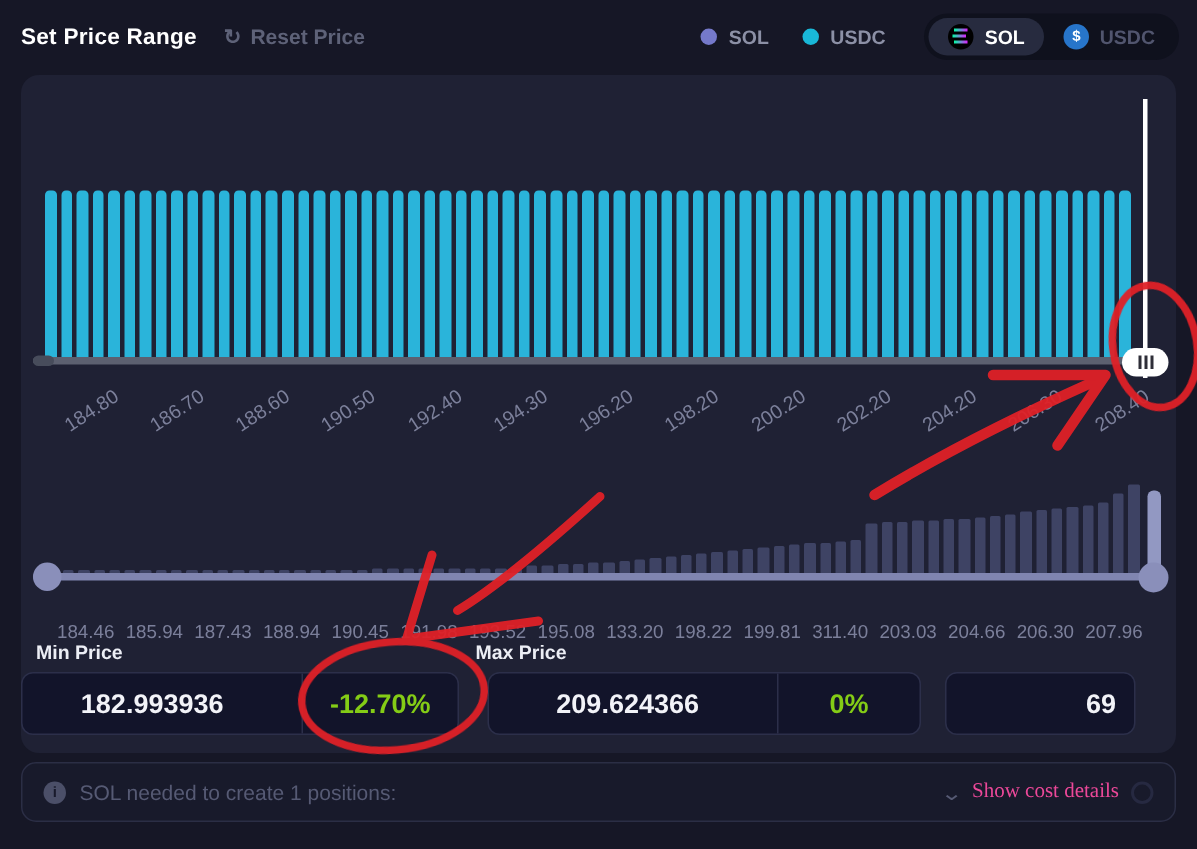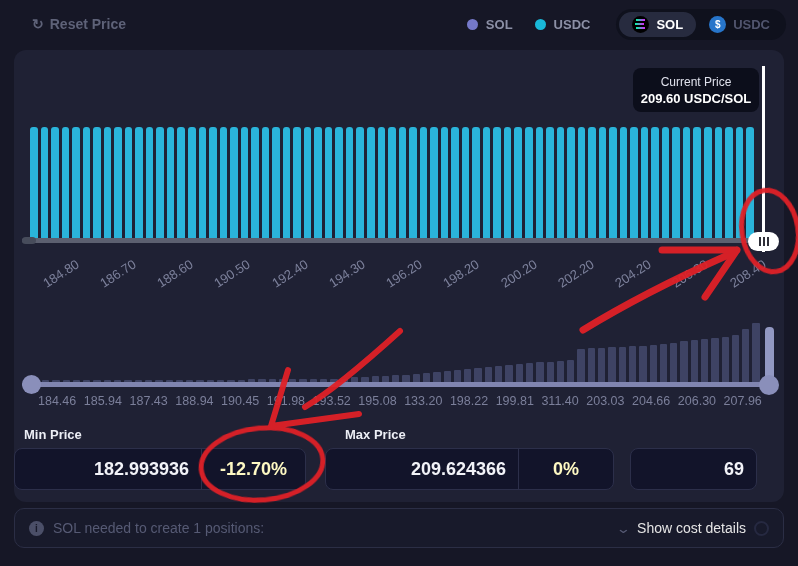--- a/index.html
+++ b/index.html
@@ -72,57 +72,58 @@
     display: flex; gap: 3px; align-items: flex-end; z-index: 1; }
   .nbar { flex: 1; border-radius: 1px 1px 0 0; }
   .mini-track { left: 8px; top: 332px; width: 756px; height: 5px;
     background: #8085b0; border-radius: 3px; z-index: 2; }
   .mini-dot-left { left: 8px; top: 325px; width: 19px; height: 19px;
     border-radius: 50%; background: #8a8fba; z-index: 3; cursor: grab; }
   .mini-handle-bar { left: 751px; top: 277px; width: 9px; height: 58px;
     background: #9298c2; border-radius: 4px 4px 0 0; z-index: 3; cursor: grab; }
   .mini-dot-right { left: 745px; top: 325px; width: 20px; height: 20px;
     border-radius: 50%; background: #8a8fba; z-index: 3; cursor: grab; }
-  .mini-x { left: 24px; top: 344px; width: 724px; display: flex;
+  .mini-x { left: 24px; top: 364px; width: 724px; display: flex;
     justify-content: space-between; }
   .mini-x span { font-size: 12.5px; color: #7b7f9a; }
   
   .field-label { font-size: 13px; font-weight: 700; color: #eceef5; top: 377px; }
-  .lbl-min { left: 10px; } .lbl-max { left: 331px; } .lbl-bins { left: 618px; margin-top: 48px; }
+  .lbl-min { left: 10px; } .lbl-max { left: 303px; } .lbl-bins { left: 618px; margin-top: 48px; }
   .input-box { top: 398px; height: 42px; background: #12142a;
     border: 1px solid #2c2f4a; border-radius: 8px; display: flex; align-items: stretch; }
   .box-min { left: 0; width: 292px; }
   .box-max { left: 311px; width: 289px; }
   .box-bins { left: 616px; width: 127px; }
   .input-value { flex: 1; display: flex; align-items: center; justify-content: flex-end;
     padding-right: 12px; font-size: 18px; font-weight: 700; color: #f2f3f8; }
   .input-pct { display: flex; align-items: center; justify-content: center;
-    border-left: 1px solid #2c2f4a; font-size: 18px; font-weight: 700; color: #fef9c3; }
+    border-left: 1px solid #2c2f4a; font-size: 18px; font-weight: 700; color: #84cc16; margin-left: 40px; }
   .pct-min { width: 104px; } .pct-max { width: 95px; }
   
   .footer { position: absolute; left: 14px; top: 508px; width: 770px; height: 40px;
     border: 1px solid #2b2e45; background: #181a2b; border-radius: 10px;
     display: flex; align-items: center; padding: 0 14px; }
   .info-icon { width: 15px; height: 15px; border-radius: 50%; background: #4b4f68;
     color: #181a2b; font-size: 10px; font-weight: 700; display: flex;
     align-items: center; justify-content: center; margin-right: 9px; flex: none; }
   .footer-text { font-size: 14px; color: #565a74; }
   .footer-value { font-size: 14px; font-weight: 700; color: #eef0f6; margin-left: 6px; }
   .footer-right { margin-left: auto; display: flex; align-items: center; gap: 8px; cursor: pointer; }
   .chev { color: #565a74; font-size: 13px; line-height: 1; transform: scaleX(1.4); }
-  .details-label { font-size: 14px; color: #e5e5e5; }
+  .details-label { font-size: 14px; color: #ec4899; font-family: Liberation Serif, serif; }
   .help-circle { width: 15px; height: 15px; border-radius: 50%;
     border: 2px solid #262941; }
   
   .annotation { position: absolute; left: 0; top: 0; z-index: 100; pointer-events: none; }
 </style>
 </head>
 <body>
 
 <div class="header">
+  <div class="title">Set Price Range</div>
   <div class="reset">
     <span class="ricon">↻</span>
     <span>Reset Price</span>
   </div>
   <div class="spacer"></div>
   <div class="legend">
     <div class="legend-item">
       <span class="dot" style="background: rgb(117, 121, 202);"></span>
       <span class="legend-label">SOL</span>
     </div>
@@ -142,24 +143,20 @@
     </div>
     <div class="toggle-opt">
       <span class="usdc-icon">$</span>
       <span>USDC</span>
     </div>
   </div>
 </div>
 
 <div class="panel">
 
-  <div class="tooltip">
-    <span class="tl1">Current Price</span>
-    <span class="tl2">209.60 USDC/SOL</span>
-  </div>
   <div class="price-line"></div>
 
   <div class="main-bars">
       <div class="mbar" style="background: rgb(42, 180, 218); height: 100%;"></div>
       <div class="mbar" style="background: rgb(42, 180, 218); height: 100%;"></div>
       <div class="mbar" style="background: rgb(42, 180, 218); height: 100%;"></div>
       <div class="mbar" style="background: rgb(42, 180, 218); height: 100%;"></div>
       <div class="mbar" style="background: rgb(42, 180, 218); height: 100%;"></div>
       <div class="mbar" style="background: rgb(42, 180, 218); height: 100%;"></div>
       <div class="mbar" style="background: rgb(42, 180, 218); height: 100%;"></div>

